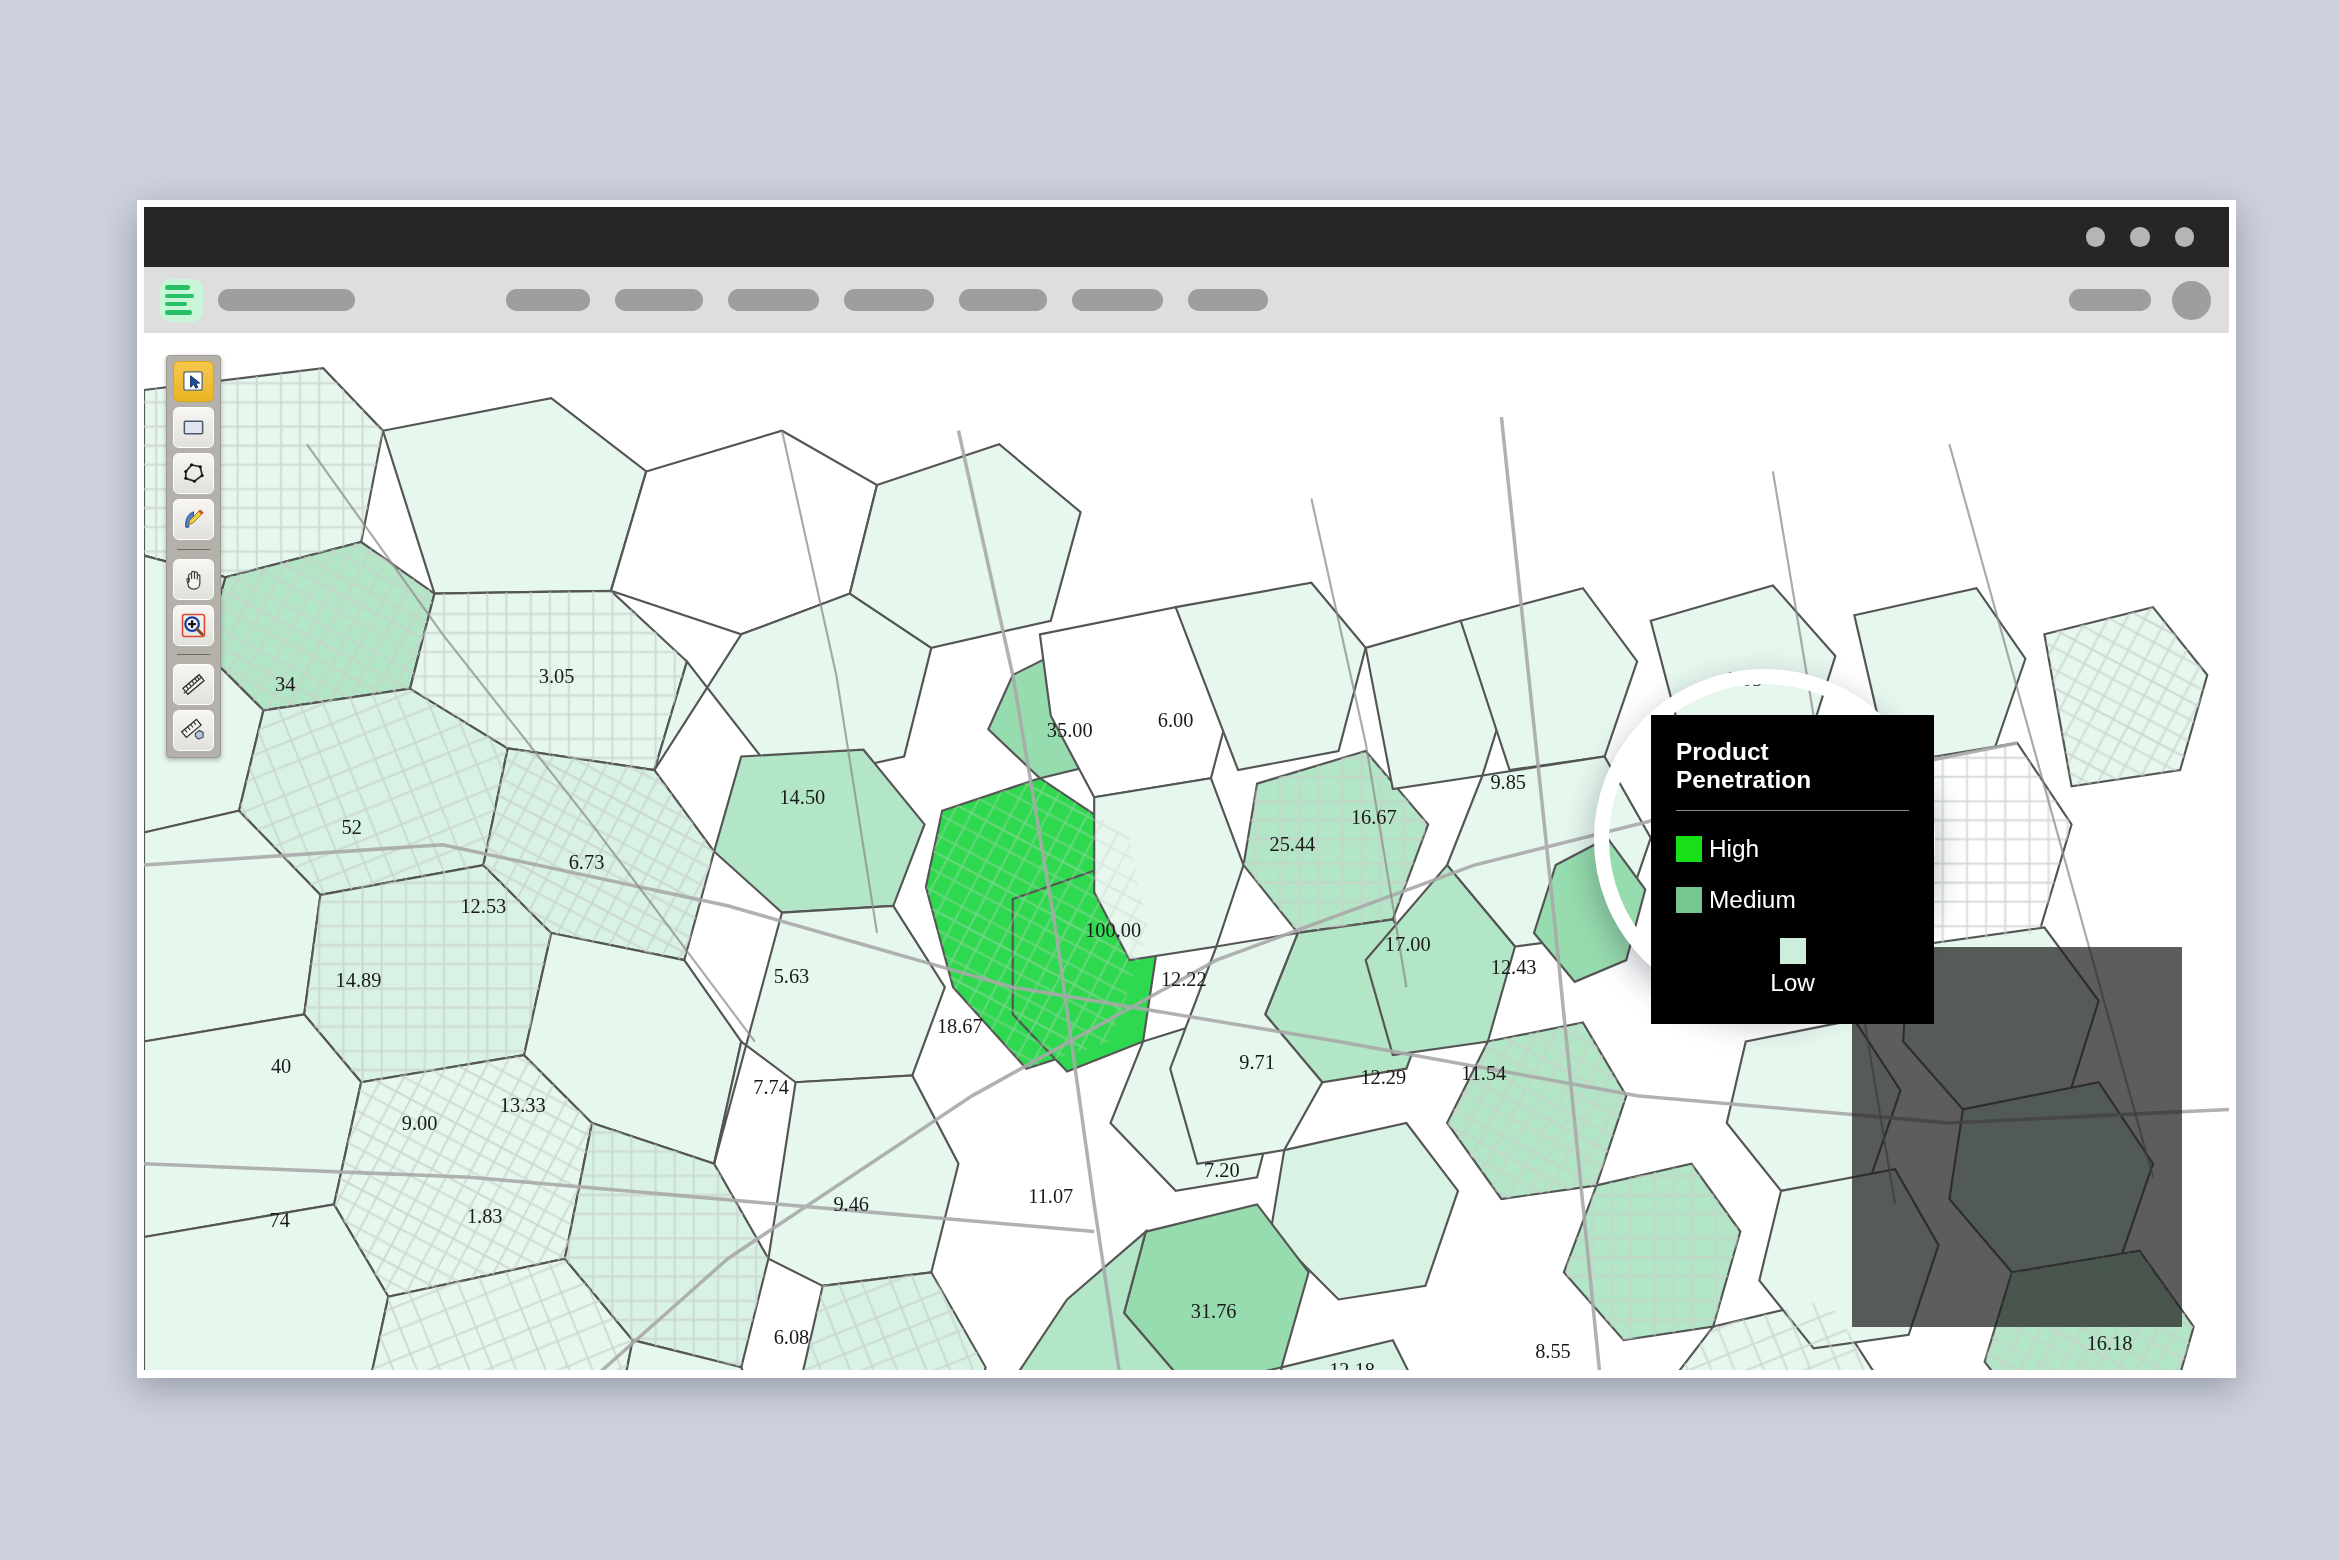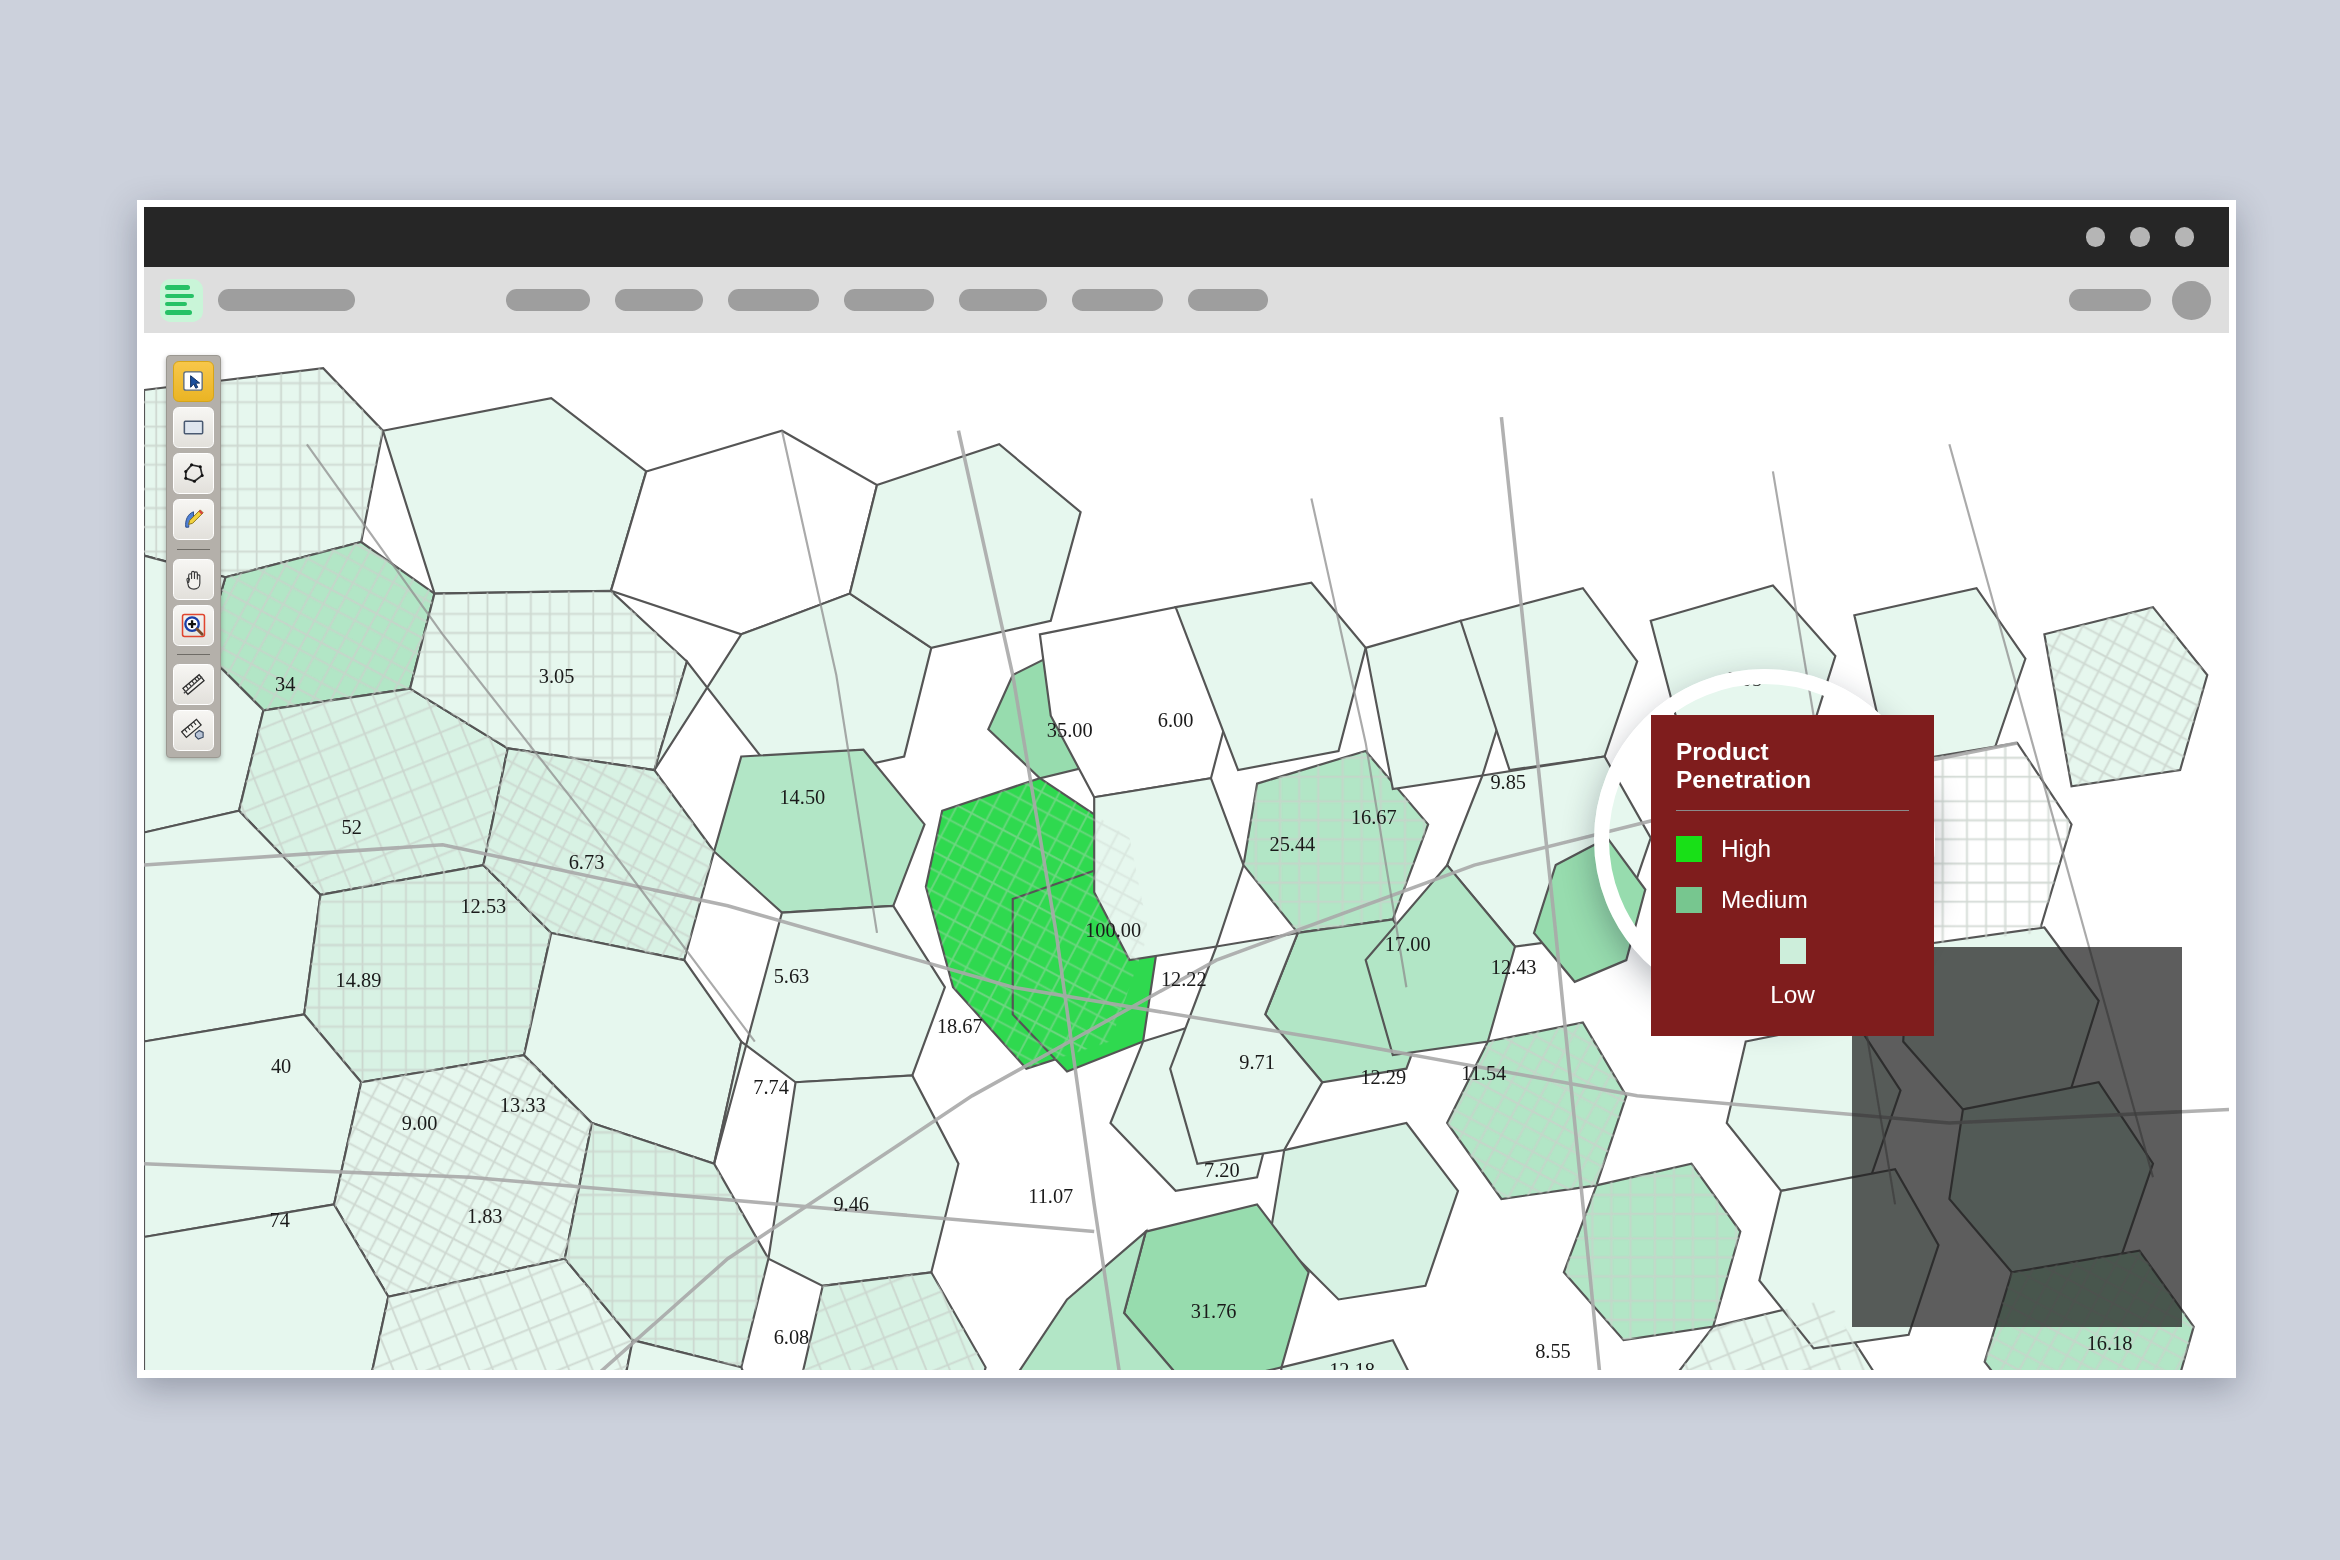--- a/index.html
+++ b/index.html
@@ -120,32 +120,32 @@
     border-radius:50%;
     border:15.6px solid #ffffff;
     box-sizing:border-box;
     box-shadow:0 11.7px 33px rgba(20,28,45,.32);
     pointer-events:none;
   }
   #legend-panel{
     position:absolute;
     left:1507px;top:382px;
     width:283px;
-    background:#7f1d1d;
+    background:#000000;
     padding:23.4px 25px 29px 25px;
     box-sizing:border-box;
     color:#ffffff;
   }
   #legend-title{
     font-size:24.4px;font-weight:bold;letter-spacing:0.1px;
     margin:0 0 15.6px 0;
   }
   #legend-rule{height:1px;background:#8b8b8b;margin-bottom:25px;}
   .legend-row{
-    display:flex;align-items:center;gap:19px;margin-bottom:25px;
+    display:flex;align-items:center;gap:7px;margin-bottom:25px;
   }
   .legend-row:last-child{margin-bottom:0;flex-direction:column;}
   .legend-swatch{width:26px;height:26px;flex:none;}
   .legend-label{font-size:24.4px;line-height:1;}
 </style>
 </head>
 <body>
 
 <div id="app-window">
 

